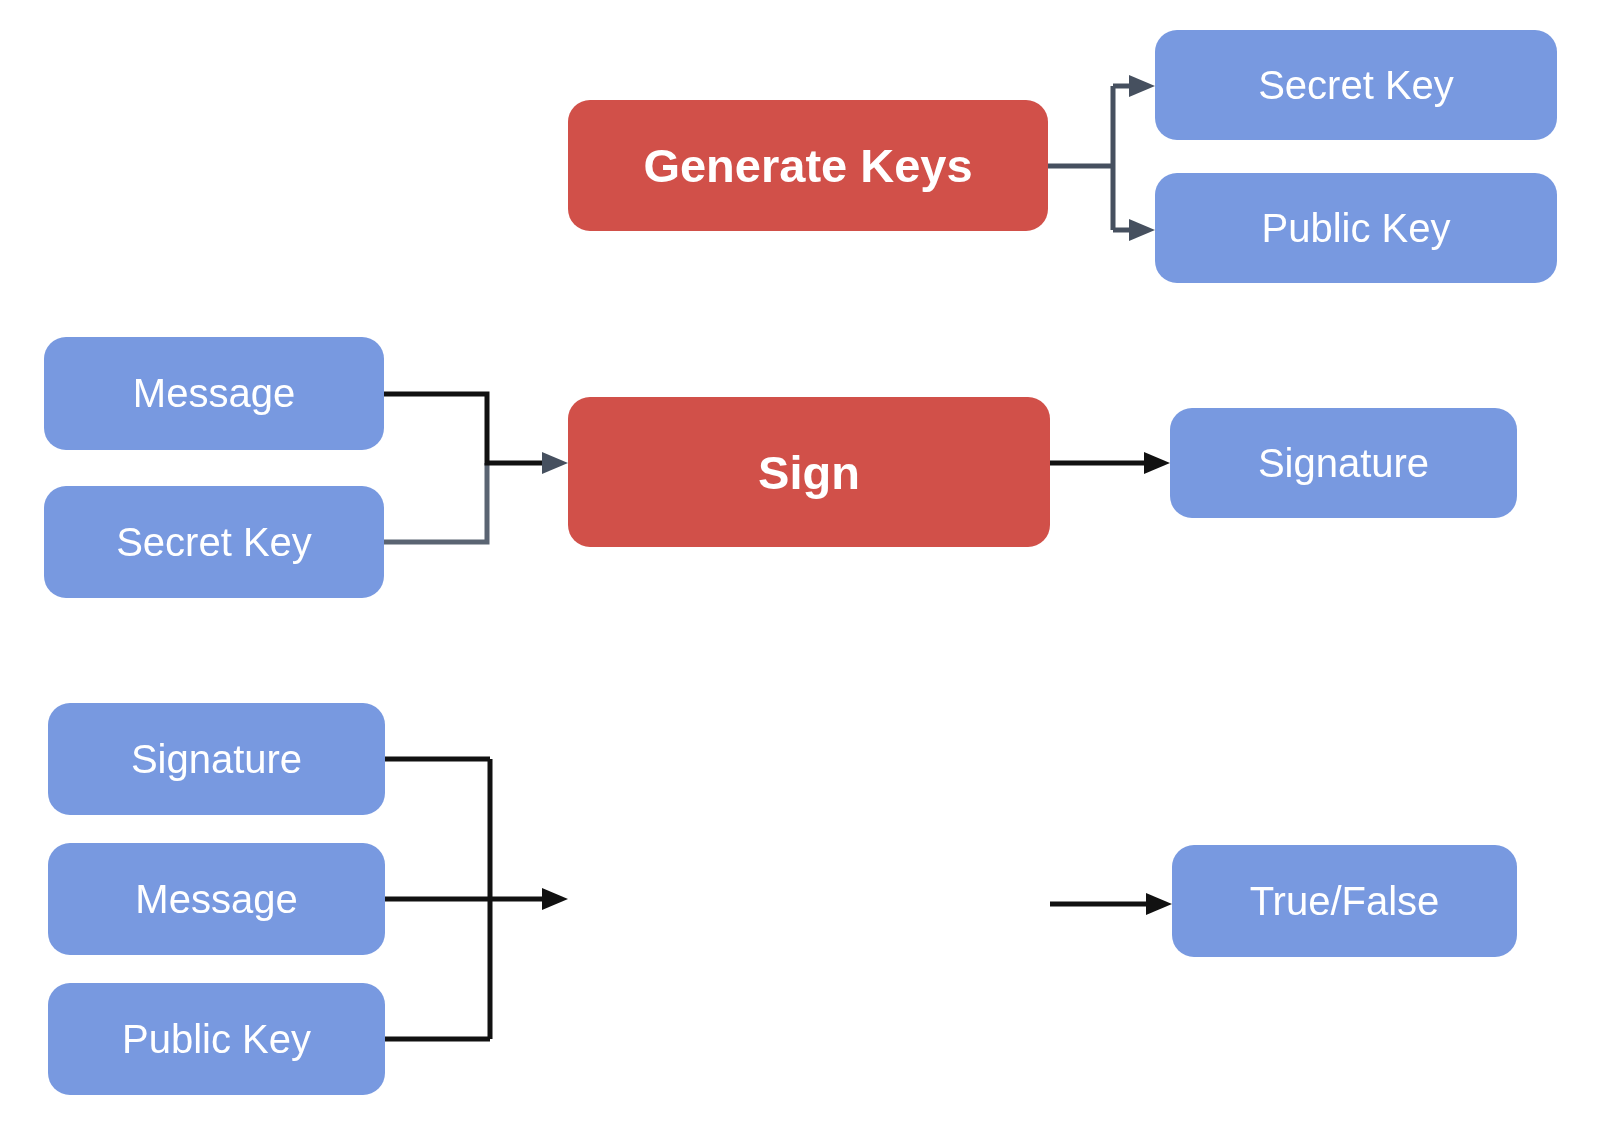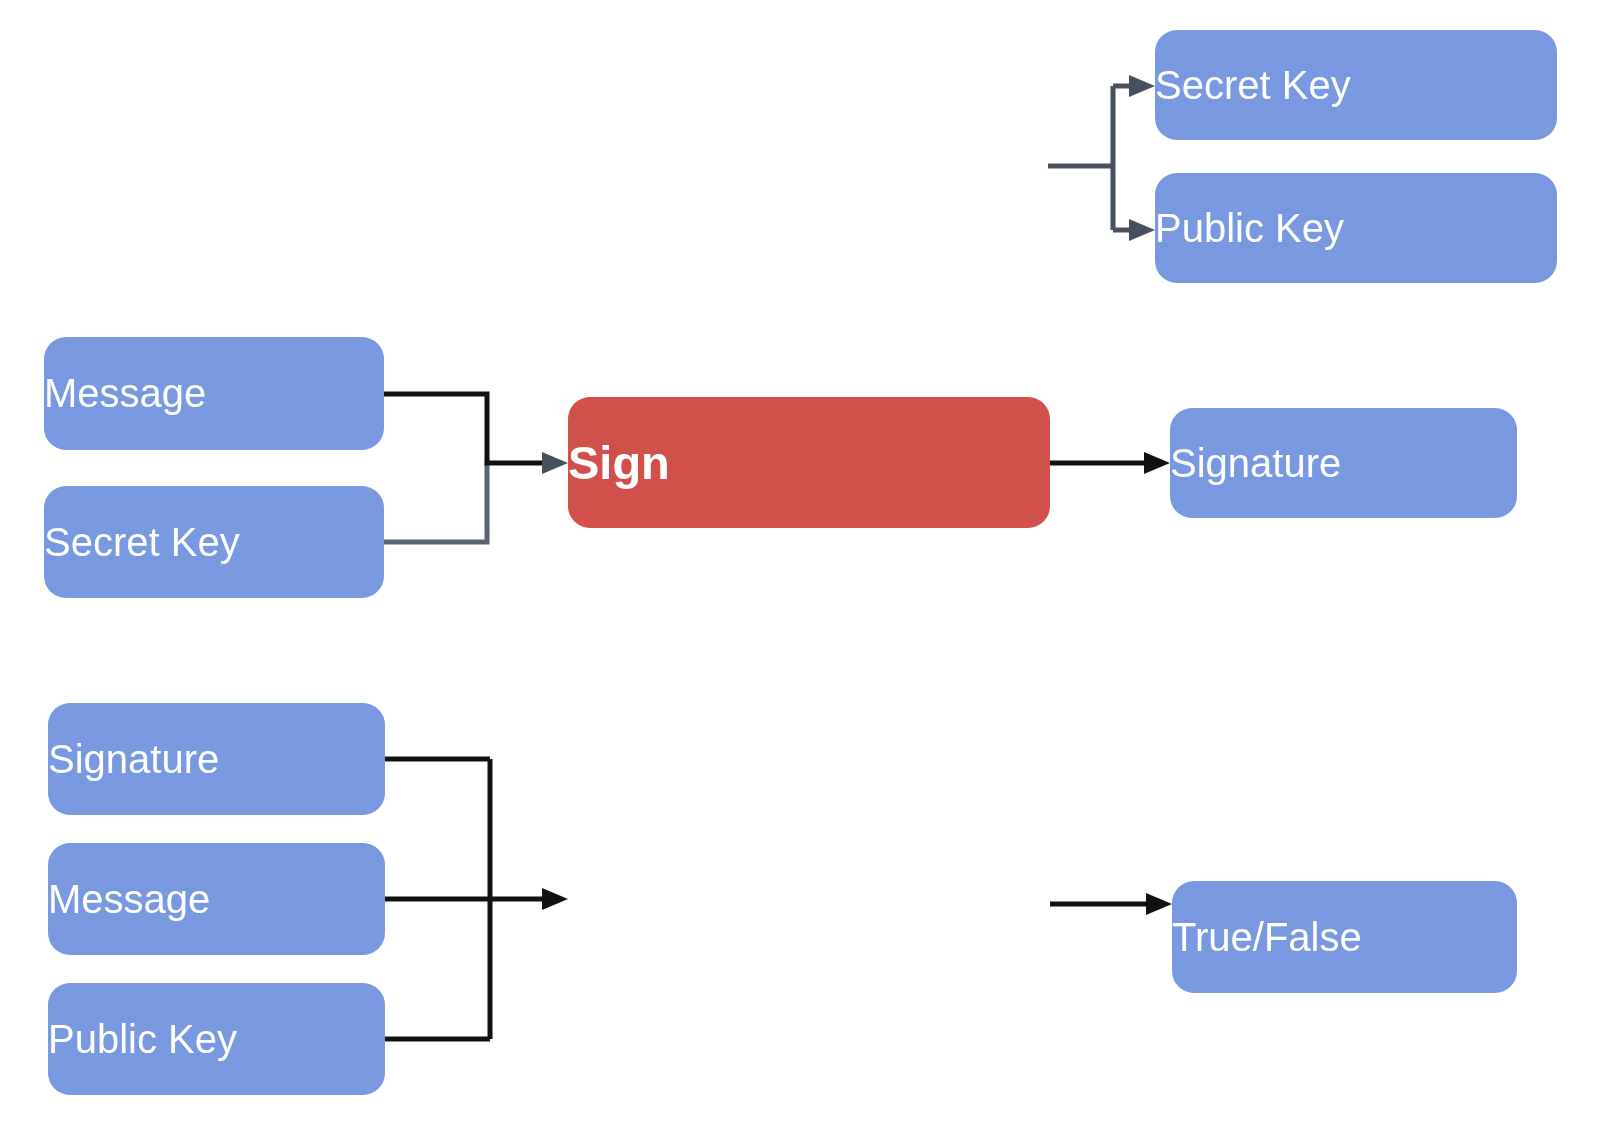--- a/index.html
+++ b/index.html
@@ -15,20 +15,21 @@
     position: absolute;
     left: 0; top: 0;
     width: 1618px; height: 1132px;
     z-index: 0;
   }
   .node {
     position: absolute;
     z-index: 1;
     display: flex;
     align-items: center;
+    justify-content: center;
     border-radius: 22px;
     color: #ffffff;
     text-align: center;
     white-space: nowrap;
   }
   .node.process {
     background: #d15049;
     font-weight: bold;
     font-size: 47px;
   }
@@ -37,28 +38,28 @@
     font-weight: normal;
     font-size: 40px;
   }
   
   #n-genkeys        { left: 568px;  top: 100px; width: 480px; height: 131px; }
   #n-secret-top     { left: 1155px; top: 30px;  width: 402px; height: 110px; }
   #n-public-top     { left: 1155px; top: 173px; width: 402px; height: 110px; }
 
   #n-message-sign   { left: 44px;   top: 337px; width: 340px; height: 113px; }
   #n-secret-sign    { left: 44px;   top: 486px; width: 340px; height: 112px; }
-  #n-sign           { left: 568px;  top: 397px; width: 482px; height: 131px; }
+  #n-sign           { left: 568px;  top: 397px; width: 482px; height: 150px; }
   #n-signature-out  { left: 1170px; top: 408px; width: 347px; height: 110px; }
 
   #n-signature-ver  { left: 48px;   top: 703px; width: 337px; height: 112px; }
   #n-message-ver    { left: 48px;   top: 843px; width: 337px; height: 112px; }
   #n-public-ver     { left: 48px;   top: 983px; width: 337px; height: 112px; }
   #n-verify         { left: 568px;  top: 843px; width: 482px; height: 130px; }
-  #n-truefalse      { left: 1172px; top: 845px; width: 345px; height: 112px; margin-top: 36px; }
+  #n-truefalse      { left: 1172px; top: 845px; width: 345px; height: 112px; }
 </style>
 </head>
 <body>
 
 <div class="canvas">
 
   <svg class="edges" viewBox="0 0 1618 1132" xmlns="http://www.w3.org/2000/svg">
 
     <g stroke="#46505f" stroke-width="5" fill="none">
       <path d="M1048 166 H1113"></path>
@@ -90,20 +91,23 @@
       <path d="M385 899 H544"></path>
     </g>
     <polygon points="568,899 542,888 542,910" fill="#111111" stroke="none"></polygon>
 
     <g stroke="#111111" stroke-width="5" fill="none">
       <path d="M1050 904 H1146"></path>
     </g>
     <polygon points="1172,904 1146,893 1146,915" fill="#111111" stroke="none"></polygon>
   </svg>
 
+  <div class="node process" id="n-genkeys">
+    <span>Generate Keys</span>
+  </div>
   <div class="node data" id="n-secret-top">
     <span>Secret Key</span>
   </div>
   <div class="node data" id="n-public-top">
     <span>Public Key</span>
   </div>
 
   <div class="node data" id="n-message-sign">
     <span>Message</span>
   </div>

